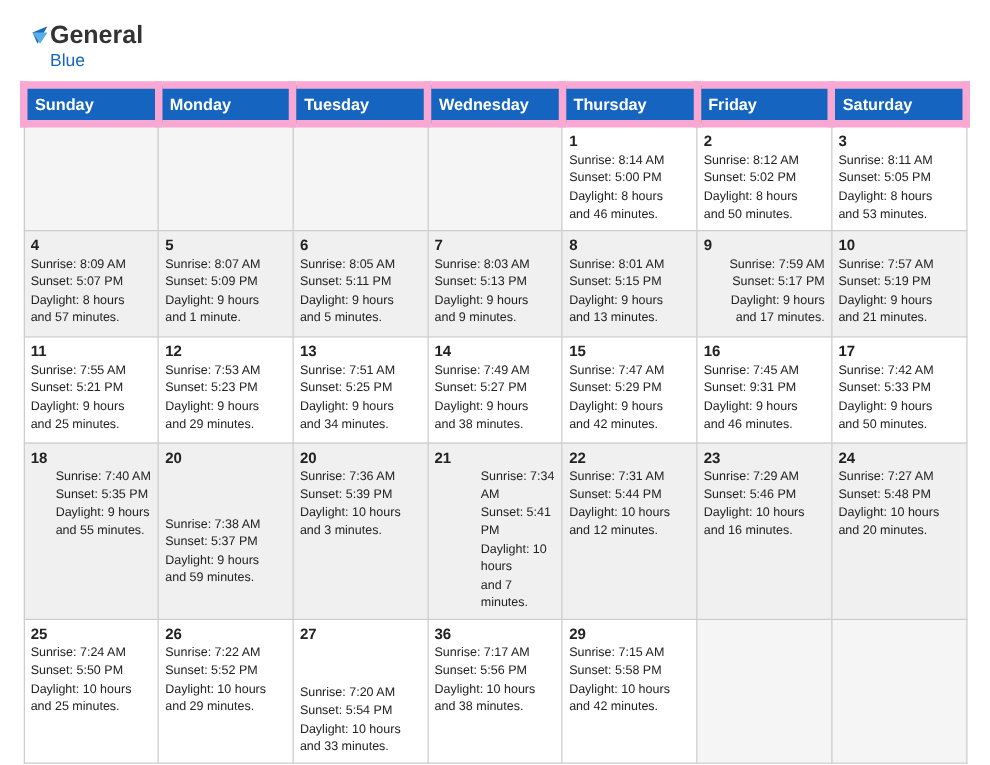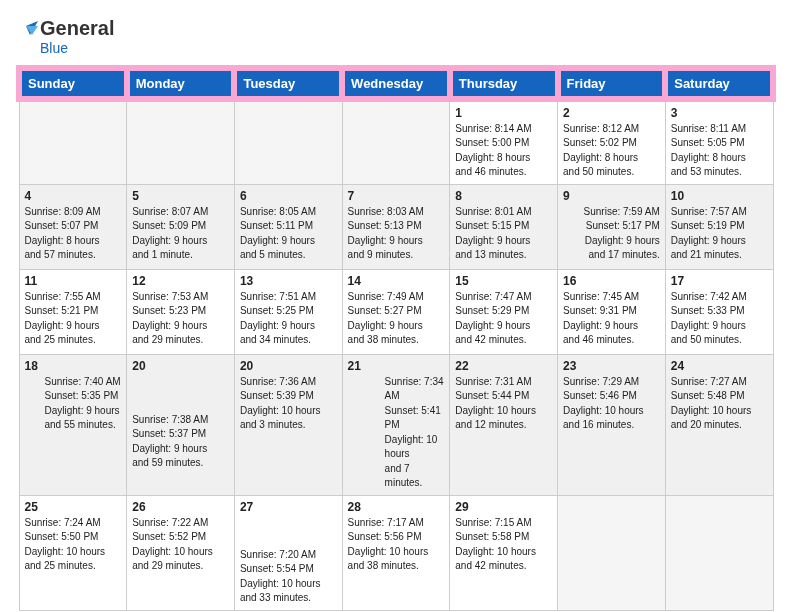--- a/index.html
+++ b/index.html
@@ -301,21 +301,21 @@
 and 29 minutes.</div>
         </td>
         <td>
           <span class="day-number">27</span>
           <div class="day-info" style="white-space: pre-line; margin-top: 34px;">Sunrise: 7:20 AM
 Sunset: 5:54 PM
 Daylight: 10 hours
 and 33 minutes.</div>
         </td>
         <td>
-          <span class="day-number">28</span>
+          <span class="day-number">36</span>
           <div class="day-info" style="white-space: pre-line;">Sunrise: 7:17 AM
 Sunset: 5:56 PM
 Daylight: 10 hours
 and 38 minutes.</div>
         </td>
         <td>
           <span class="day-number">29</span>
           <div class="day-info" style="white-space: pre-line;">Sunrise: 7:15 AM
 Sunset: 5:58 PM
 Daylight: 10 hours

